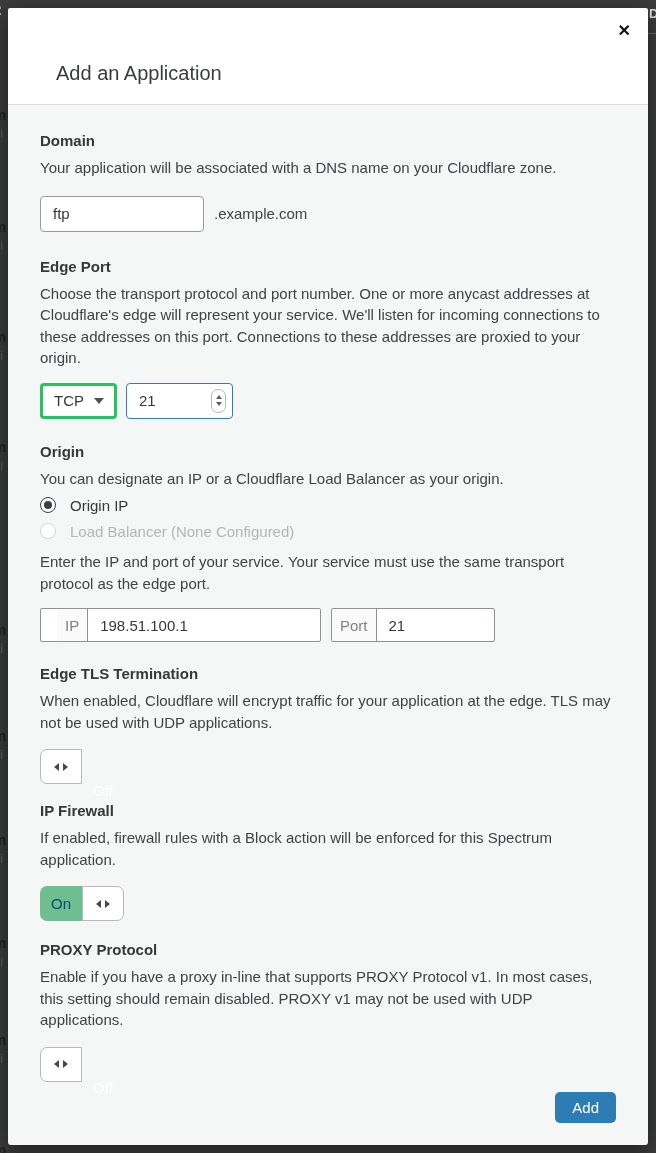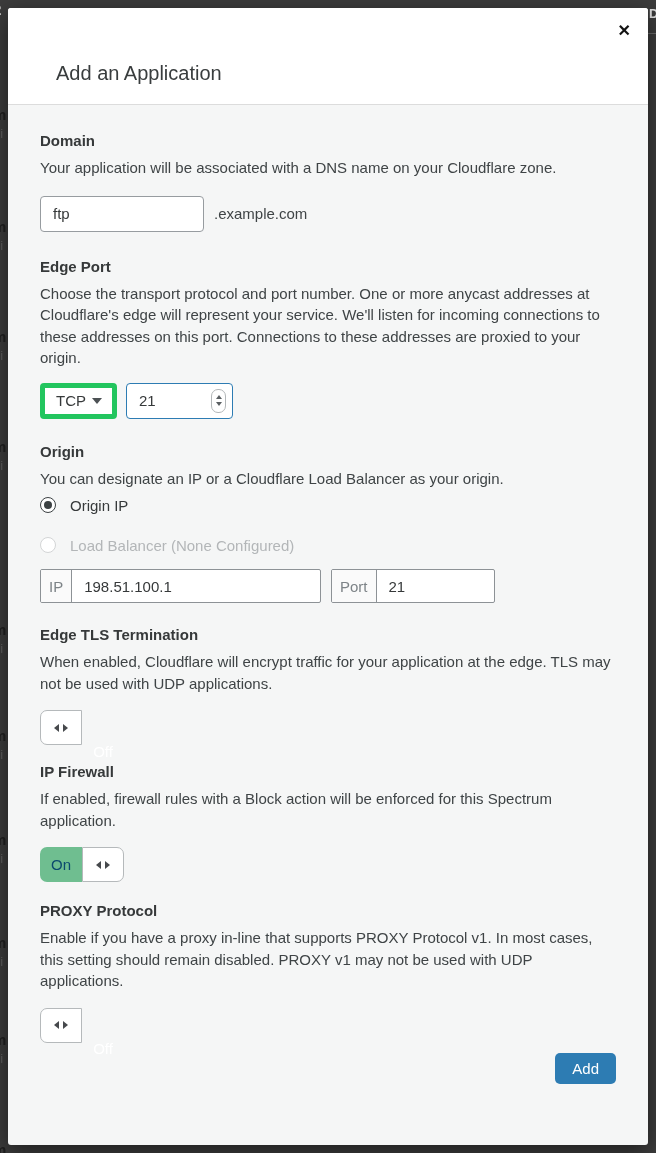--- a/index.html
+++ b/index.html
@@ -62,21 +62,21 @@
     background:#fff;padding:0 12px;font-size:15px;color:#36393a;
     font-family:"Liberation Sans",sans-serif;outline:none;
   }
   .domain-input{width:164px;}
   .domain-suffix{margin-left:10px;font-size:15px;color:#3f4446;}
 
   
   .edge-controls{margin-top:14px;display:flex;align-items:center;}
   .select-box{
     box-sizing:border-box;width:77px;height:36px;background:#fff;
-    border:5px solid #22c55e;border-radius:4px;
+    border:3px solid #22c55e;border-radius:4px;
     display:flex;align-items:center;justify-content:space-between;
     padding:0 10px 0 11px;cursor:pointer;
   }
   .select-box .sel-val{font-size:15px;color:#36393a;}
   .chev-down{width:0;height:0;border-left:5px solid transparent;border-right:5px solid transparent;border-top:6px solid #4c5154;}
   .port-edge{
     box-sizing:border-box;width:107px;height:36px;margin-left:9px;background:#fff;
     border:1.5px solid #2d7cb3;border-radius:4px;
     display:flex;align-items:center;padding:0 6px 0 12px;
   }
@@ -88,36 +88,36 @@
     width:13px;height:22px;border:1px solid #b3b7b9;border-radius:7px;
     display:flex;flex-direction:column;align-items:center;justify-content:center;gap:3px;
     cursor:pointer;flex:none;
   }
   .spin-up{width:0;height:0;border-left:3px solid transparent;border-right:3px solid transparent;border-bottom:4px solid #5a5f62;}
   .spin-dn{width:0;height:0;border-left:3px solid transparent;border-right:3px solid transparent;border-top:4px solid #5a5f62;}
 
   
   .radio-row{display:flex;align-items:center;height:20px;cursor:pointer;}
   .radio-row.first{margin-top:6px;}
-  .radio-row.second{margin-top:20px;}
+  .radio-row.second{margin-top:6px;}
   .radio{box-sizing:border-box;width:16px;height:16px;border-radius:50%;border:1.5px solid #3c4143;position:relative;flex:none;background:#fff;}
   .radio.checked::after{content:"";position:absolute;top:2.5px;left:2.5px;width:8px;height:8px;border-radius:50%;background:#3c4143;}
   .radio.disabled{border-color:#d3d5d6;}
   .radio-label{margin-left:14px;font-size:15px;color:#36393a;}
   .radio-label.disabled{color:#b3b6b8;}
 
   .ip-desc{margin-top:10px;}
 
   
   .ip-row{margin-top:14px;display:flex;align-items:center;}
   .input-group{
     box-sizing:border-box;height:34px;border:1px solid #8d9296;border-radius:2px;
     background:#fff;display:flex;align-items:stretch;overflow:hidden;
   }
-  .ig-ip{width:281px;}
+  .ig-ip{width:281px;padding-left:16px;}
   .ig-port{width:164px;margin-left:10px;}
   .ig-prefix{
     flex:none;display:flex;align-items:center;justify-content:center;
     background:#fafafa;border-right:1px solid #8d9296;
     color:#7d8387;font-size:15px;padding:0 8px;
   }
   .input-group input{
     border:none;outline:none;flex:1;min-width:0;padding:0 0 0 12px;
     font-size:15px;color:#36393a;font-family:"Liberation Sans",sans-serif;background:transparent;
   }
@@ -228,20 +228,21 @@
 
       <div class="radio-row first">
         <span class="radio checked"></span>
         <span class="radio-label">Origin IP</span>
       </div>
       <div class="radio-row second">
         <span class="radio disabled"></span>
         <span class="radio-label disabled">Load Balancer (None Configured)</span>
       </div>
 
+      <p class="sec-desc ip-desc">Enter the IP and port of your service. Your service must use the same transport protocol as the edge port.</p>
 
       <div class="ip-row">
         <div class="input-group ig-ip">
           <span class="ig-prefix">IP</span>
           <input type="text" value="198.51.100.1" style="">
         </div>
         <div class="input-group ig-port">
           <span class="ig-prefix">Port</span>
           <input type="text" value="21" style="">
         </div>

